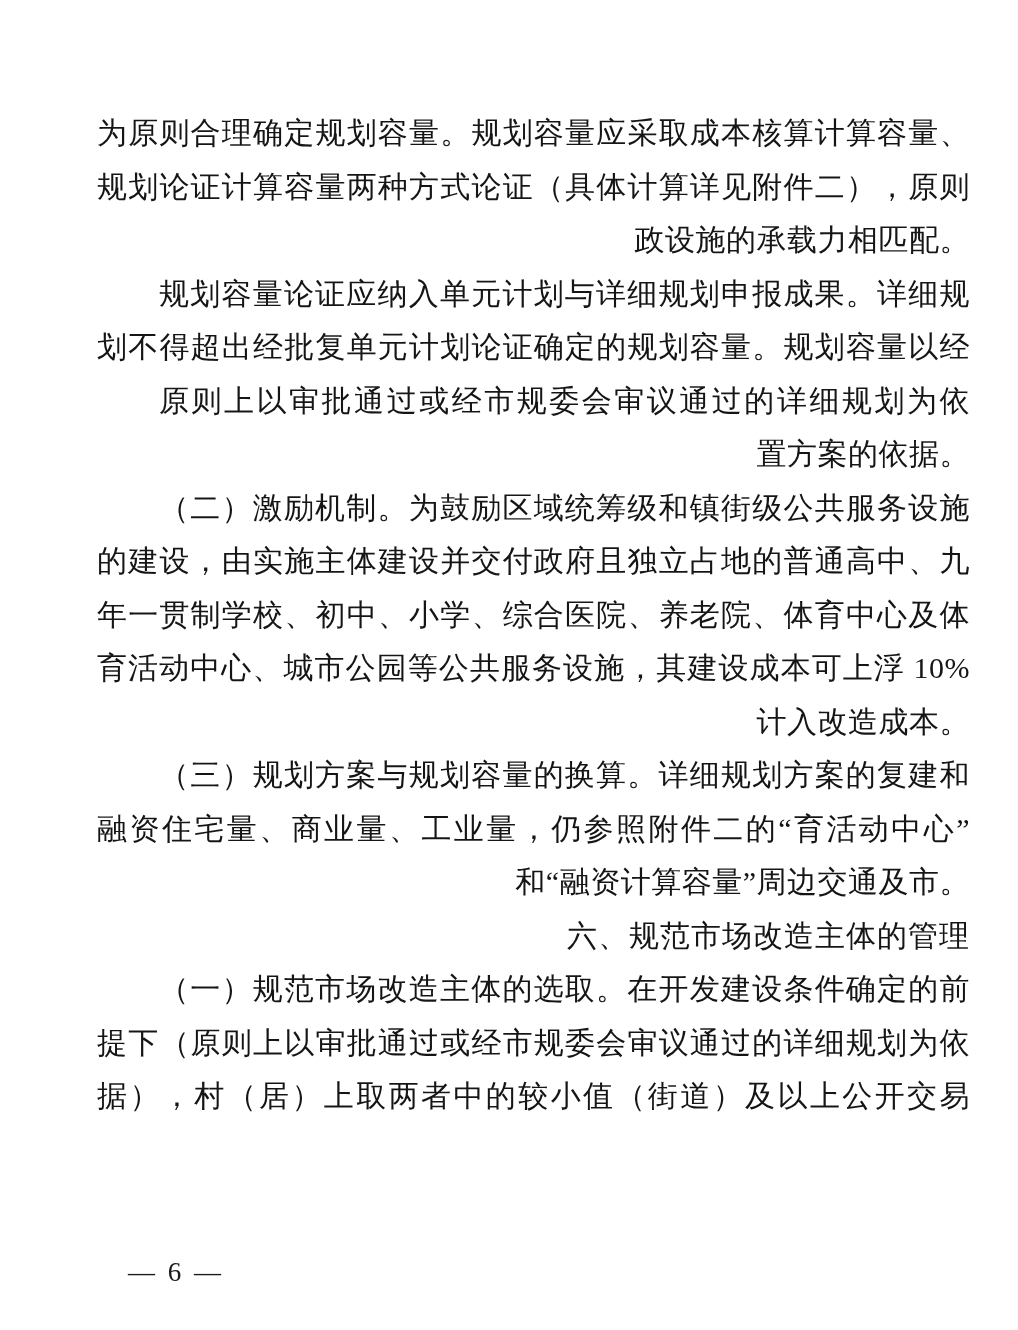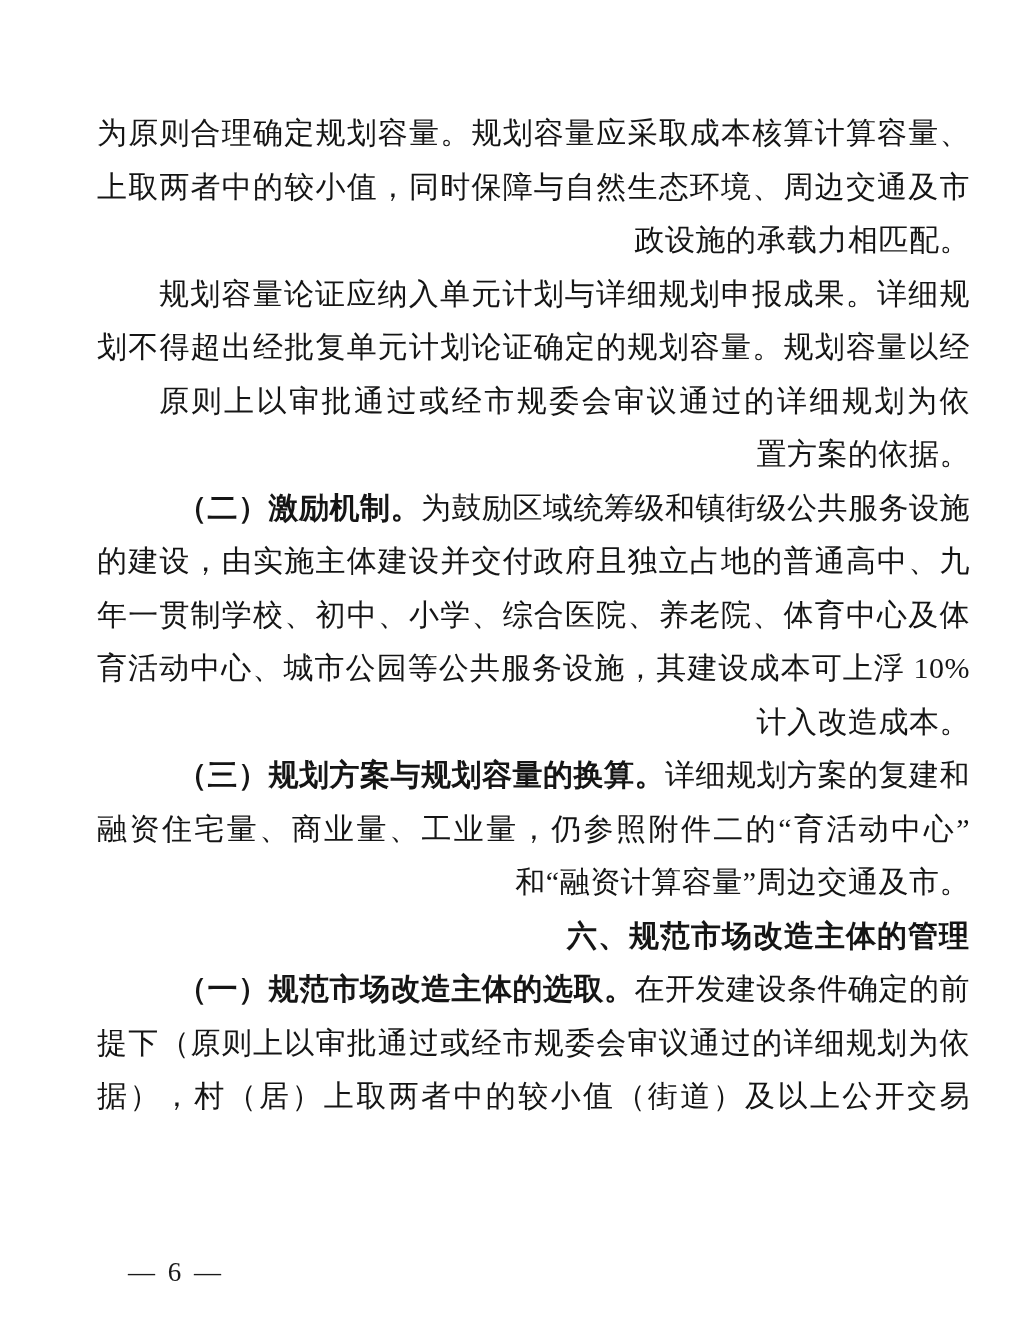--- a/index.html
+++ b/index.html
@@ -38,22 +38,21 @@
     overflow: visible;
   }
   .line.indent {
     padding-left: 62px;
   }
   .line.fill {
     text-align: justify;
     text-align-last: justify;
   }
   .line .bold {
-    font-weight: 700;
-    margin-left: 18px;
+    font-weight: 400;
   }
   .line.heading {
     font-family: "Liberation Sans", sans-serif;
     font-weight: 700;
     letter-spacing: 1px;
   }
   .footer {
     position: absolute;
     left: 128px;
     top: 1254px;
@@ -62,21 +61,21 @@
     letter-spacing: 3px;
     color: #1a1a1a;
   }
 </style>
 </head>
 <body>
 
 <div class="page">
   <div class="text-block">
       <div class="line fill"><span>为原则合理确定规划容量。规划容量应采取成本核算计算容量、</span></div>
-      <div class="line fill"><span>上取两者中的较小值，同时保障与自然生态环境、周边交通及市</span></div>
+      <div class="line fill"><span>规划论证计算容量两种方式论证（具体计算详见附件二），原则</span></div>
       <div class="line"><span>政设施的承载力相匹配。</span></div>
       <div class="line indent fill"><span>规划容量论证应纳入单元计划与详细规划申报成果。详细规</span></div>
       <div class="line fill"><span>划不得超出经批复单元计划论证确定的规划容量。规划容量以经</span></div>
       <div class="line indent fill"><span>原则上以审批通过或经市规委会审议通过的详细规划为依</span></div>
       <div class="line"><span>置方案的依据。</span></div>
       <div class="line indent fill"><span class="bold">（二）激励机制。</span><span>为鼓励区域统筹级和镇街级公共服务设施</span></div>
       <div class="line fill"><span>的建设，由实施主体建设并交付政府且独立占地的普通高中、九</span></div>
       <div class="line fill"><span>年一贯制学校、初中、小学、综合医院、养老院、体育中心及体</span></div>
       <div class="line fill"><span>育活动中心、城市公园等公共服务设施，其建设成本可上浮 10%</span></div>
       <div class="line"><span>计入改造成本。</span></div>

